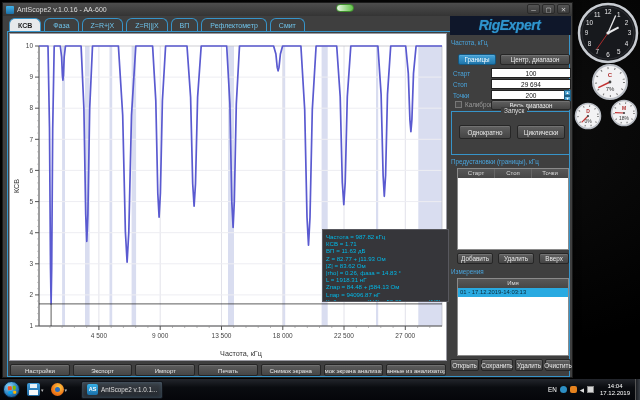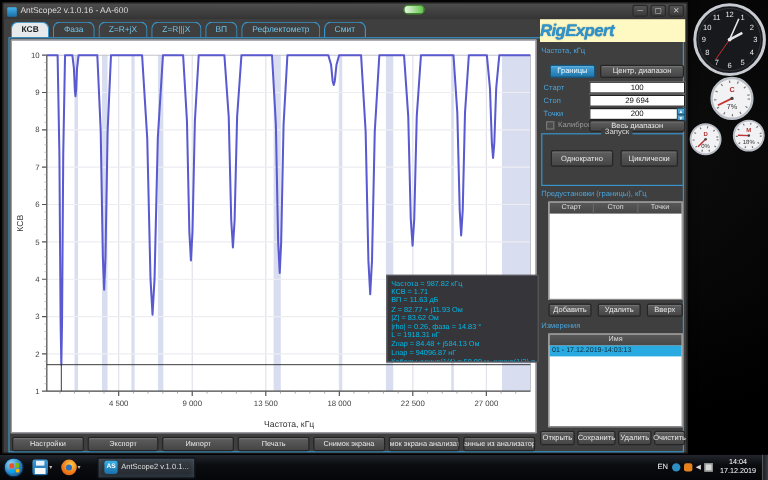--- a/index.html
+++ b/index.html
@@ -22,21 +22,21 @@
 
   
   #page-border { position:absolute; left:4px; top:28px; width:563px; height:346px; border:1px solid #3794c9; background:#3f3f3f; }
 
   
   #chart-area { position:absolute; left:6px; top:30px; width:438px; height:328px; background:#fff; border:1px solid #9a9aa2; }
   svg text { font-family:"Liberation Sans",sans-serif; }
   #chart-tooltip { position:absolute; left:312px; top:195px; width:127px; height:73px; background:#36363a; border:1px solid #58585e; padding:3px 3px; color:#00b9e8; font-size:6.1px; line-height:1.18; white-space:nowrap; overflow:hidden; z-index:5; }
 
   
-  #logo { position:absolute; left:447px; top:13px; width:121px; height:19px; background:#fef9c3; text-align:left; font-size:14px; font-weight:bold; font-style:italic; color:#2f94cd; letter-spacing:-0.5px; line-height:19px; padding-right:2px; z-index:3; text-shadow:0 0 1px #1a5f8a; }
+  #logo { position:absolute; left:447px; top:13px; width:121px; height:19px; background:#0f172a; text-align:center; font-size:14px; font-weight:bold; font-style:italic; color:#2f94cd; letter-spacing:-0.5px; line-height:19px; padding-right:2px; z-index:3; text-shadow:0 0 1px #1a5f8a; }
   .blue-label { position:absolute; font-size:6.3px; color:#49a4dc; white-space:nowrap; }
   .gray-label { position:absolute; font-size:6.3px; color:#9a9a9a; white-space:nowrap; }
   .btn { position:absolute; background:linear-gradient(#606060,#454545); border:1px solid #262626; border-radius:2px; color:#e9e9e9; font-size:6.3px; text-align:center; display:flex; align-items:center; justify-content:center; white-space:nowrap; box-shadow:inset 0 1px 0 rgba(255,255,255,.12); }
   .btn-blue { background:linear-gradient(#45a3d8,#1f76ab); border-color:#14567e; color:#f2fbff; }
   .white-input { position:absolute; background:#fff; border:1px solid #222; color:#111; font-size:6.5px; text-align:center; display:flex; align-items:center; justify-content:center; }
   #points-spinner { position:absolute; width:7px; display:flex; flex-direction:column; }
   #points-spinner div { flex:1; background:linear-gradient(#5fb6e4,#2f85b5); border:1px solid #1d5f85; color:#fff; font-size:4px; line-height:4px; text-align:center; }
   #calib-box { position:absolute; width:7px; height:7px; background:#4a4a4a; border:1px solid #777; }
   #launch-group { position:absolute; left:448px; top:108px; width:119px; height:44px; border:1px solid #3794c9; }
   #launch-title { position:absolute; left:498px; top:104px; background:#3f3f3f; padding:0 3px; font-size:6.5px; color:#ddd; }

